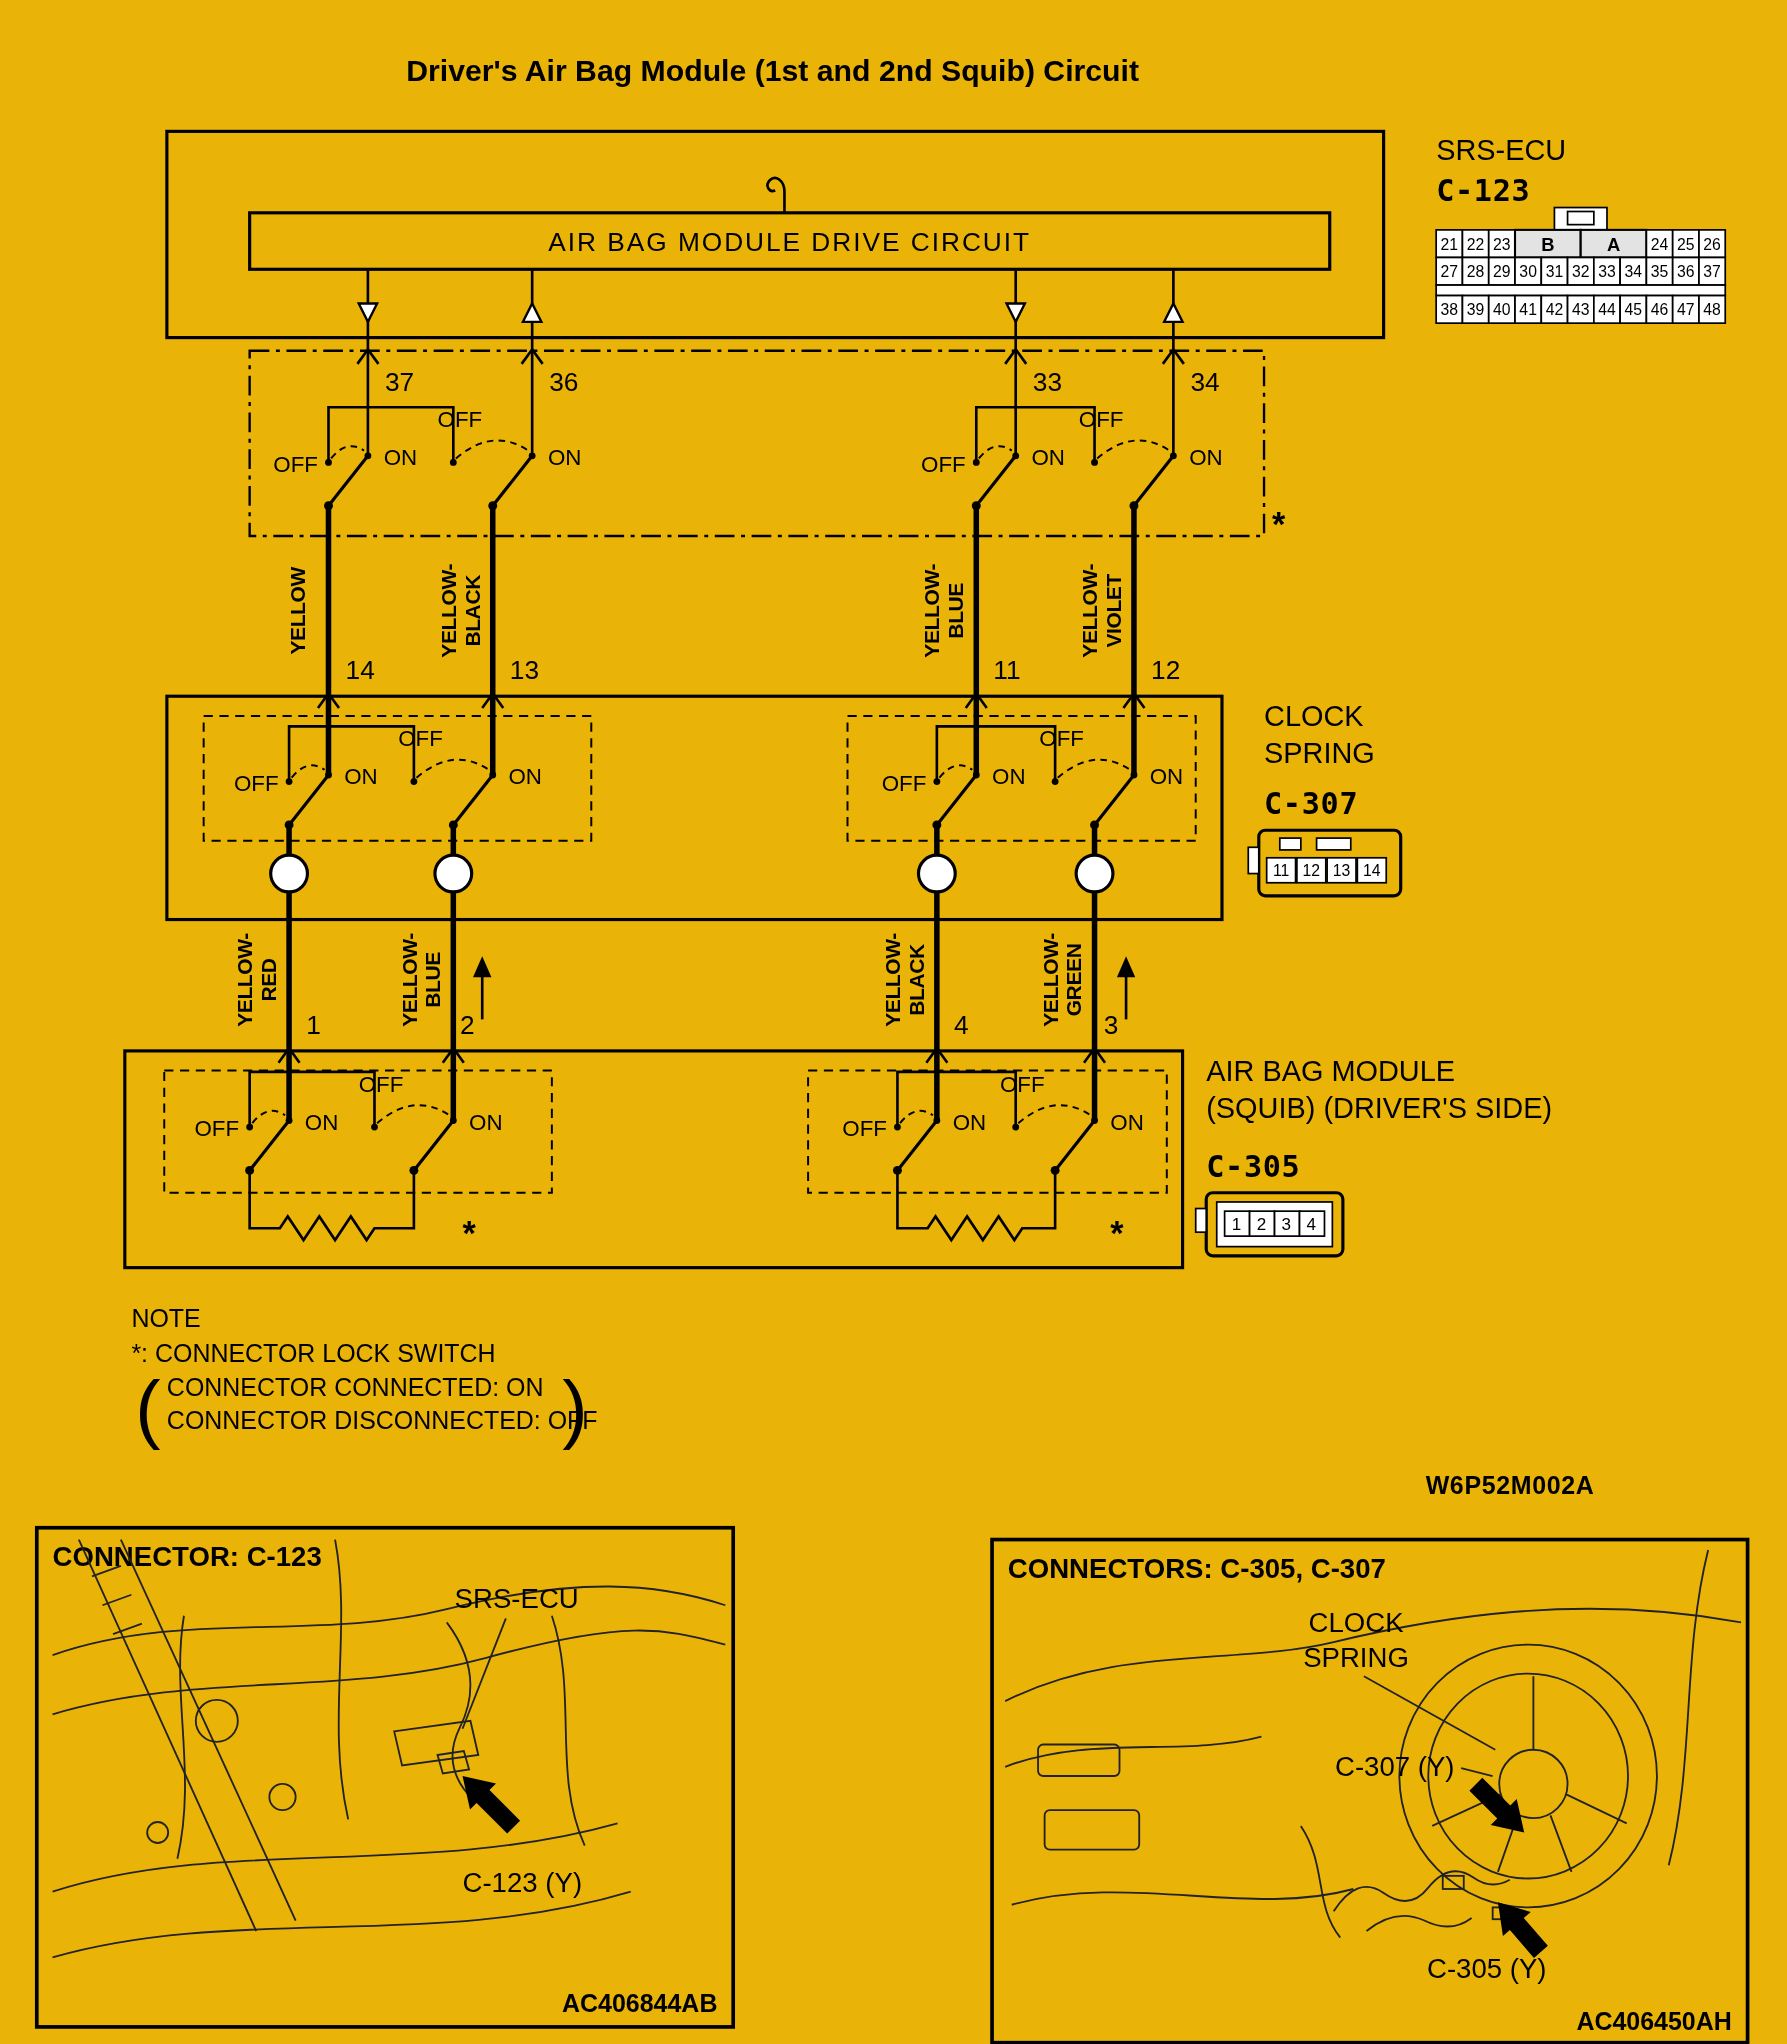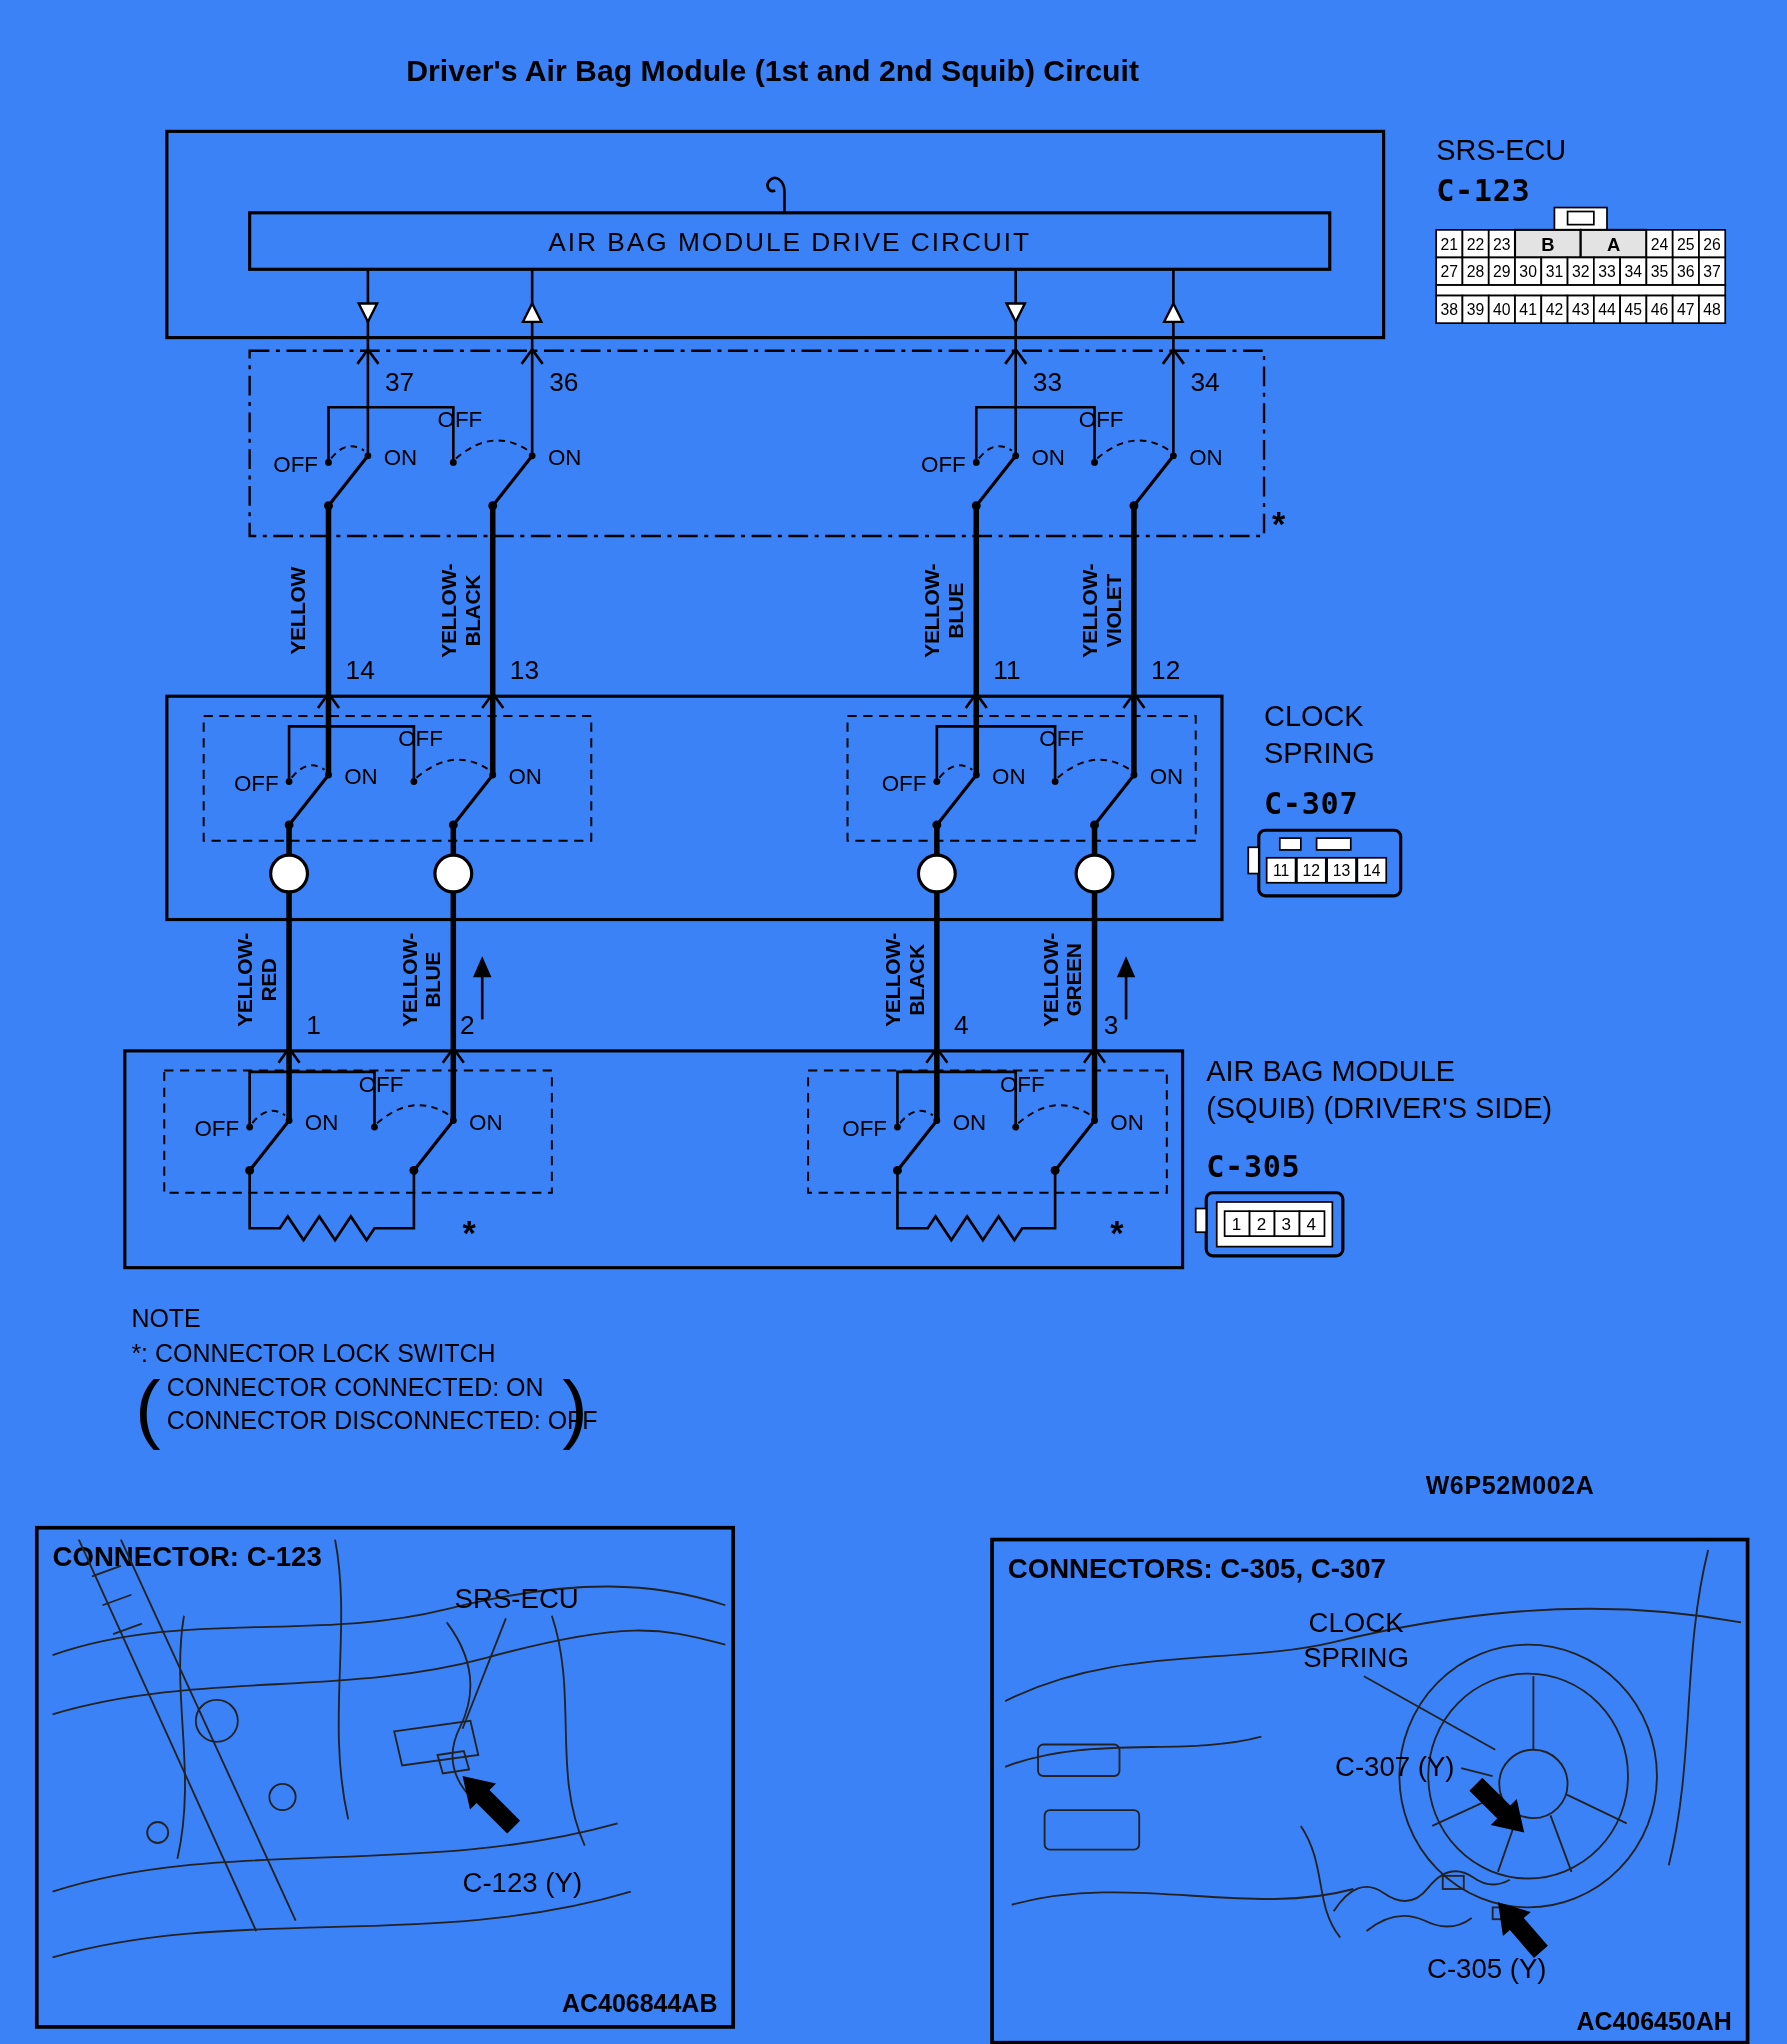--- a/index.html
+++ b/index.html
@@ -1,16 +1,16 @@
 <!DOCTYPE html>
 <html style="font-size:13.6px"><head>
 <meta charset="utf-8">
 <style>
   html,body{margin:0;padding:0;background:#fff;}
-  .page{width:1787px;height:2044px;background:#3b82f6;position:relative;overflow:hidden;}
+  .page{width:1787px;height:2044px;background:#eab308;position:relative;overflow:hidden;}
   svg{display:block;}
   .t{font-family:"Liberation Sans",sans-serif;fill:#000;}
   .b{font-weight:bold;}
   .mono{font-family:"DejaVu Sans Mono",monospace;font-weight:bold;letter-spacing:.5px;}
   .wirelabel{font-weight:bold;letter-spacing:-.3px;}
   .ln{stroke:#000;stroke-width:2;fill:none;}
   .thk{stroke:#000;stroke-width:4.2;fill:none;}
   .blade{stroke:#000;stroke-width:2.4;fill:none;}
   .box{stroke:#000;stroke-width:2.4;fill:none;}
   .box2{stroke:#000;stroke-width:2.8;fill:none;}

